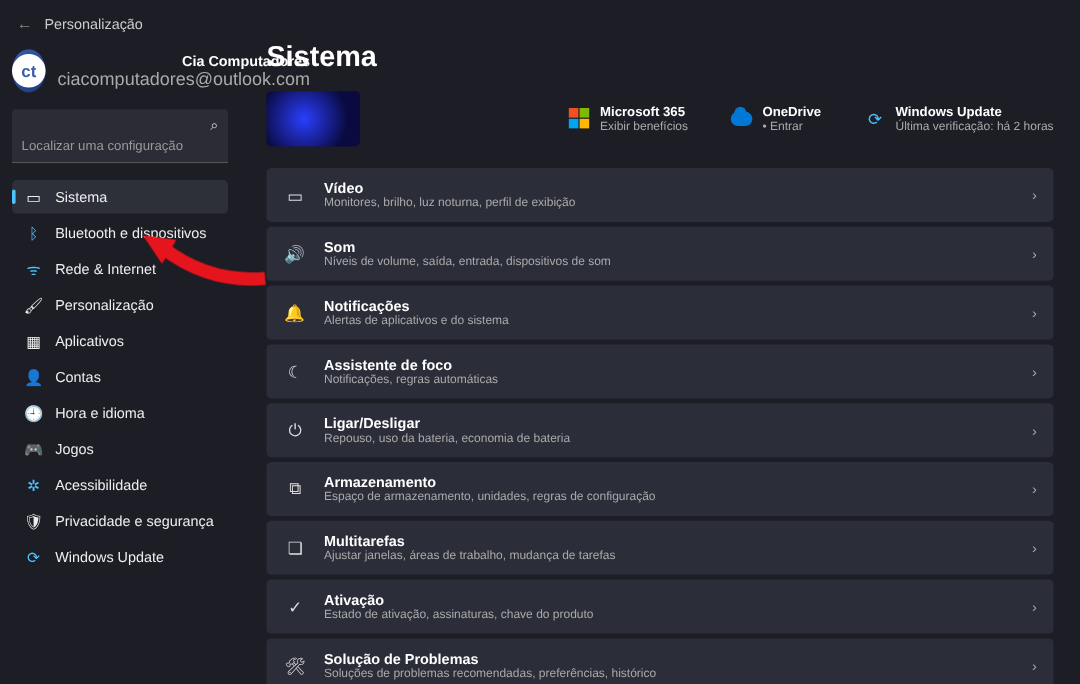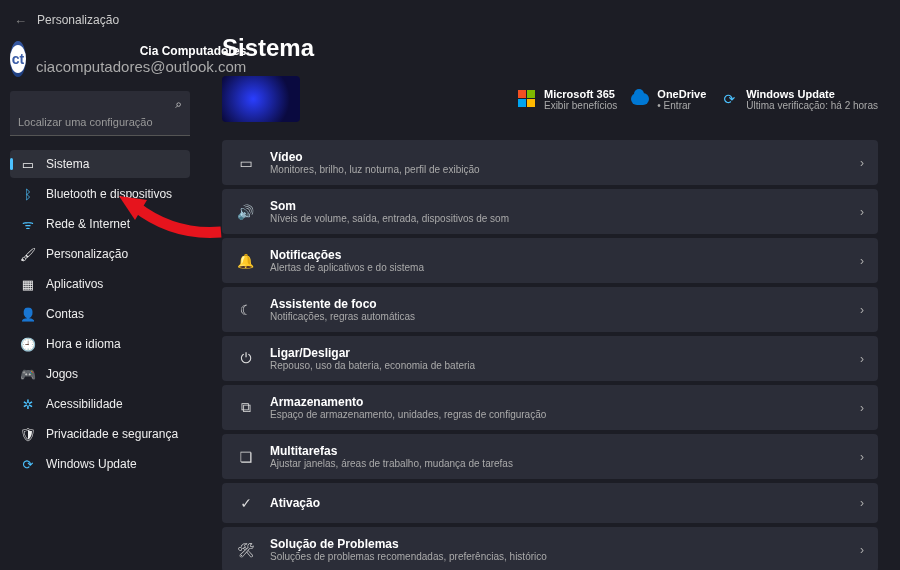--- a/index.html
+++ b/index.html
@@ -3,21 +3,21 @@
 <meta charset="utf-8">
 <style>
 * { margin: 0; padding: 0; box-sizing: border-box; font-family: "Segoe UI", sans-serif; }
 body { background: #1c1d25; color: #fff; width: 900px; height: 570px; overflow: hidden; }
 .app { display: flex; height: 100%; }
 .sidebar { width: 200px; padding: 12px 10px; flex-shrink: 0; }
 .back-row { display: flex; align-items: center; gap: 10px; font-size: 12px; color: #ccc; margin-bottom: 14px; padding-left: 4px;}
 .back-arrow { font-size: 13px; color: #888; }
 .profile { display: flex; align-items: center; gap: 10px; margin-bottom: 14px; }
 .avatar { width: 36px; height: 36px; border-radius: 50%; background: linear-gradient(135deg,#3a5da8,#1a3a7a); display:flex; align-items:center; justify-content:center; }
-.avatar-inner { width:16px; height:28px; border-radius:50%; background:#fff; display:flex; align-items:center; justify-content:center; color:#3a5da8; font-weight:bold; font-size:14px;}
+.avatar-inner { width:28px; height:28px; border-radius:50%; background:#fff; display:flex; align-items:center; justify-content:center; color:#3a5da8; font-weight:bold; font-size:14px;}
 .profile-text { display:flex; flex-direction:column;align-items:flex-end; }
 .profile-name { font-size: 12px; font-weight:600; }
 .profile-email { font-size: 15px; color: #aaa; }
 .search { position: relative; margin-bottom: 14px; }
 .search input { width: 100%; background: #2b2c36; border: none; border-bottom: 1px solid #555; padding: 25px 26px 7px 8px; font-size: 11px; color: #ccc; border-radius: 3px 3px 0 0;}
 .search input::placeholder { color: #999; }
 .search-icon { position:absolute; right:8px; top:6px; font-size:12px; color:#ccc; }
 .nav { display:flex; flex-direction:column; gap:2px; }
 .nav-item { display:flex; align-items:center; gap:10px; padding:6px 10px; font-size:12px; color:#eee; border-radius:4px; cursor:pointer; position:relative;}
 .nav-item.active { background:#2e3039; }
@@ -25,21 +25,21 @@
 .nav-icon { width:16px; height:16px; display:flex; align-items:center; justify-content:center; font-size:13px; }
 .main { flex:1; padding: 34px 22px 0 22px; overflow-y:auto; }
 .page-title { font-size: 24px; font-weight:600; margin-bottom:14px; }
 .info-row { display:flex; align-items:center; justify-content:space-between; margin-bottom:18px; }
 .device-box { display:flex; align-items:center; gap:14px; }
 .device-img { width:78px; height:46px; background: radial-gradient(circle at 40% 50%, #2a3eff, #0a0a40 70%); border-radius:4px; }
 .device-text { display:flex; flex-direction:column; }
 .device-name { font-size:15px; font-weight:600; }
 .device-model { font-size:11px; color:#ccc; }
 .device-rename { font-size:11px; color:#4cc2ff; cursor:pointer; }
-.services { display:flex; gap:14px; align-items:flex-start; }
+.services { display:flex; gap:36px; align-items:flex-start; }
 .svc { display:flex; align-items:flex-start; gap:8px; }
 .svc-icon { width:18px; height:18px; display:flex; align-items:center; justify-content:center; font-size:14px; margin-top:2px;}
 .svc-text { display:flex; flex-direction:column; }
 .svc-title { font-size:11px; font-weight:600; }
 .svc-sub { font-size:10px; color:#aaa; }
 .cards { display:flex; flex-direction:column; gap:4px; }
 .card { background:#2b2d38; border-radius:4px; padding:10px 14px; display:flex; align-items:center; gap:14px; cursor:pointer; }
 .card-icon { width:20px; height:20px; display:flex; align-items:center; justify-content:center; color:#ddd; font-size:14px;}
 .card-body { flex:1; display:flex; flex-direction:column; }
 .card-title { font-size:12px; font-weight:600; }
@@ -220,20 +220,21 @@
           <div class="card-body">
             <span class="card-title">Multitarefas</span>
             <span class="card-sub">Ajustar janelas, áreas de trabalho, mudança de tarefas</span>
           </div>
           <span class="chev">›</span>
         </div>
         <div class="card">
           <div class="card-icon">✓</div>
           <div class="card-body">
             <span class="card-title">Ativação</span>
+            <span class="card-sub">Estado de ativação, assinaturas, chave do produto</span>
           </div>
           <span class="chev">›</span>
         </div>
         <div class="card">
           <div class="card-icon">🛠</div>
           <div class="card-body">
             <span class="card-title">Solução de Problemas</span>
             <span class="card-sub">Soluções de problemas recomendadas, preferências, histórico</span>
           </div>
           <span class="chev">›</span>

